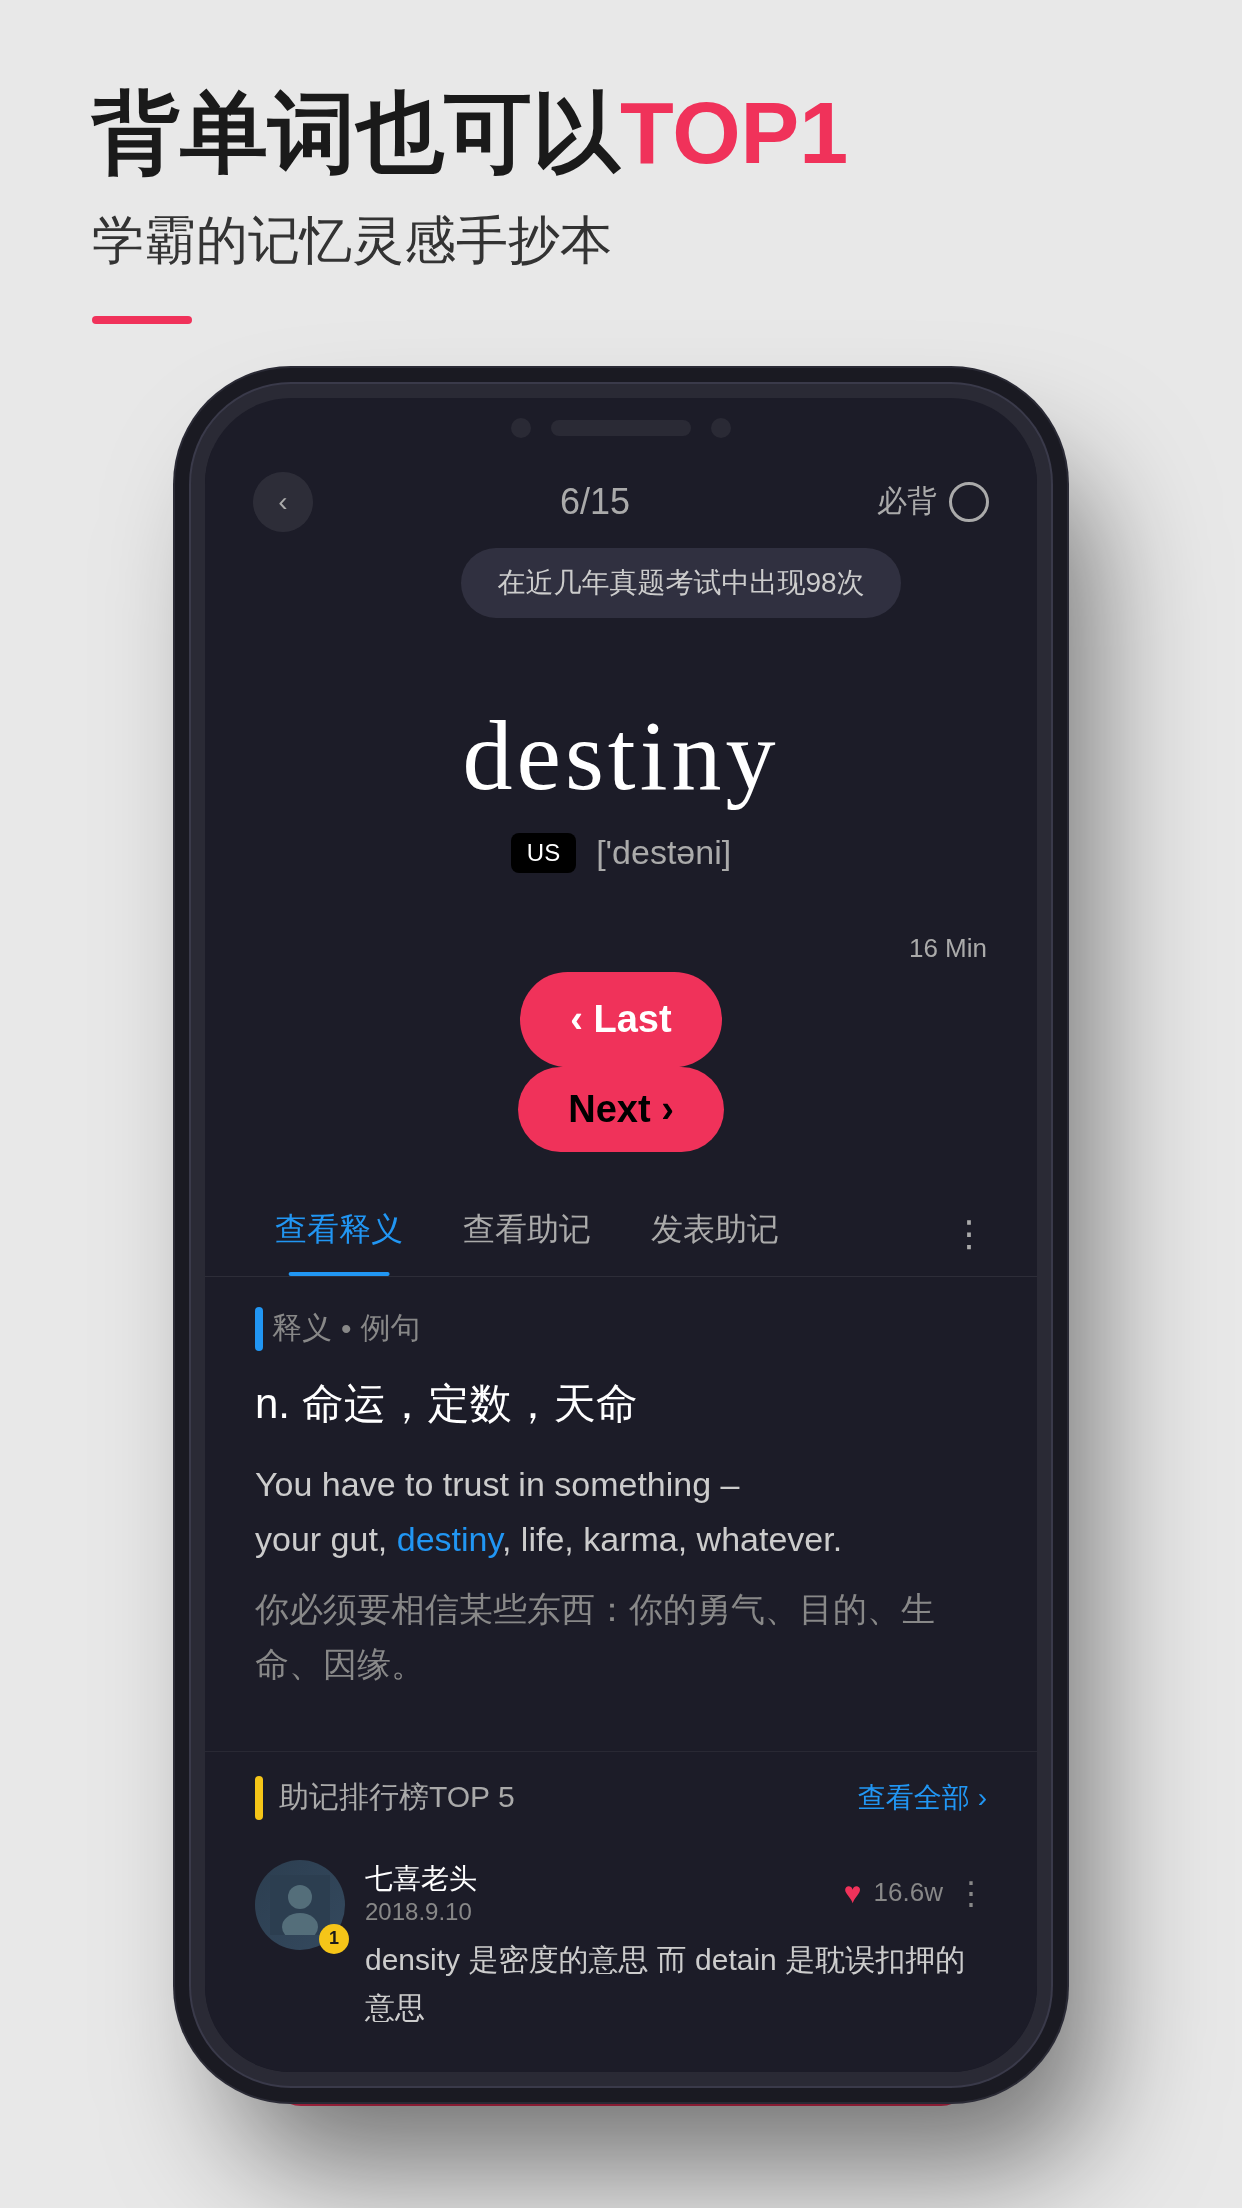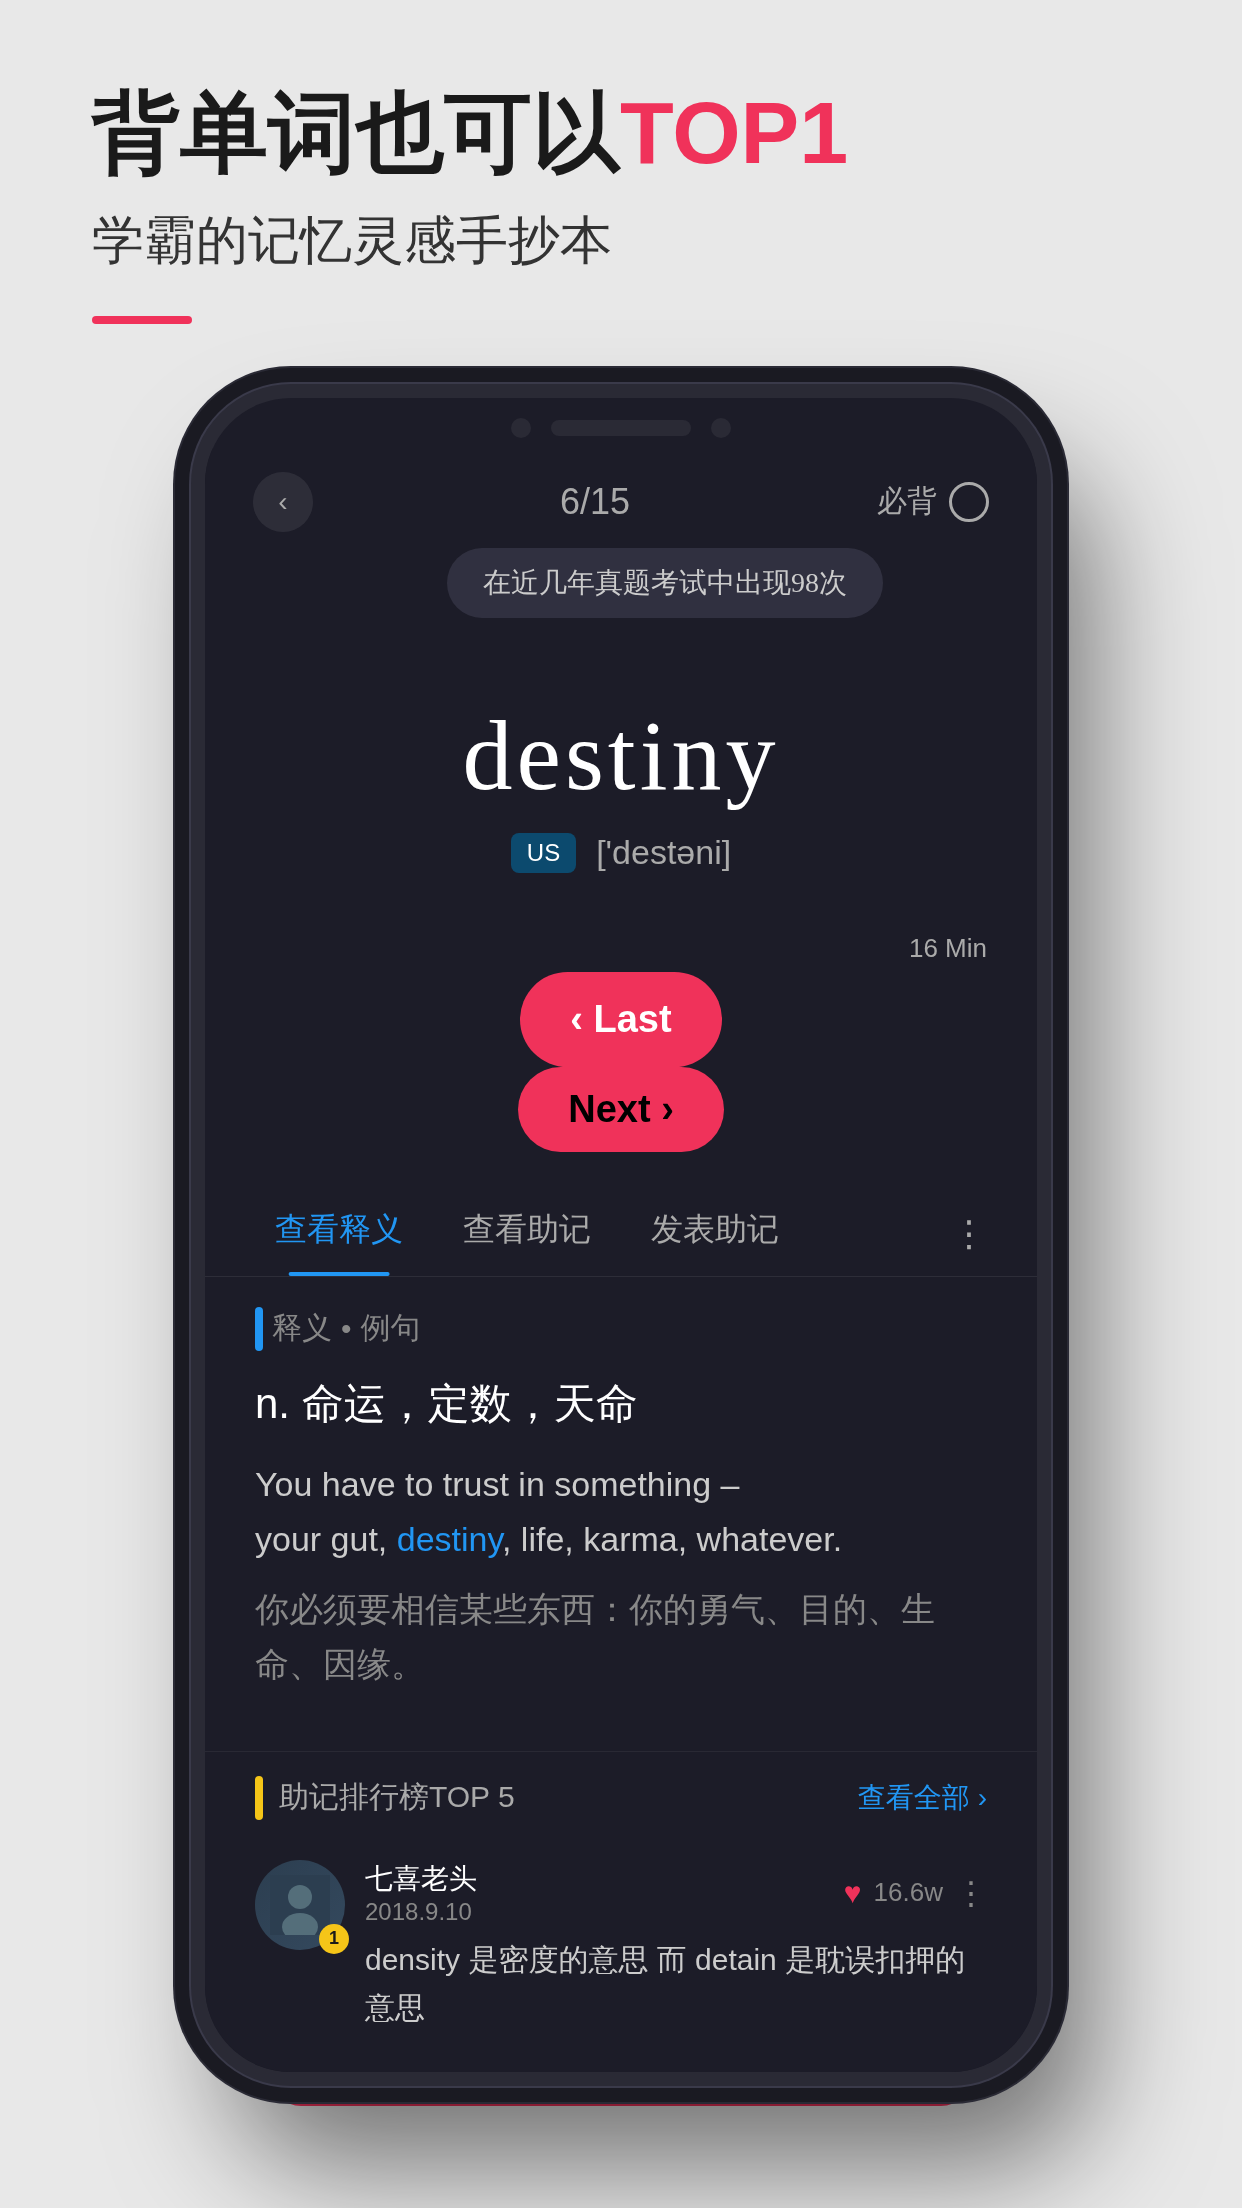--- a/index.html
+++ b/index.html
@@ -168,22 +168,21 @@
       border-radius: 40px;
       padding: 16px 36px;
       margin: 0 auto 30px;
       width: fit-content;
       color: #ccc;
       font-size: 28px;
       display: flex;
       align-items: center;
       justify-content: center;
       position: relative;
-      left: 44px;
-      font-family: Liberation Serif, serif;
+      left: 60px;
     }
 
     
     .word-section {
       text-align: center;
       padding: 30px 40px 20px;
     }
 
     .word-main {
       font-size: 100px;
@@ -196,21 +195,21 @@
 
     .phonetic-row {
       display: flex;
       align-items: center;
       justify-content: center;
       gap: 20px;
       margin-bottom: 30px;
     }
 
     .us-badge {
-      background: #0c4a6e;
+      background: #000000;
       color: #fff;
       font-size: 24px;
       padding: 6px 16px;
       border-radius: 8px;
       font-weight: 500;
     }
 
     .phonetic {
       color: #aaa;
       font-size: 34px;

